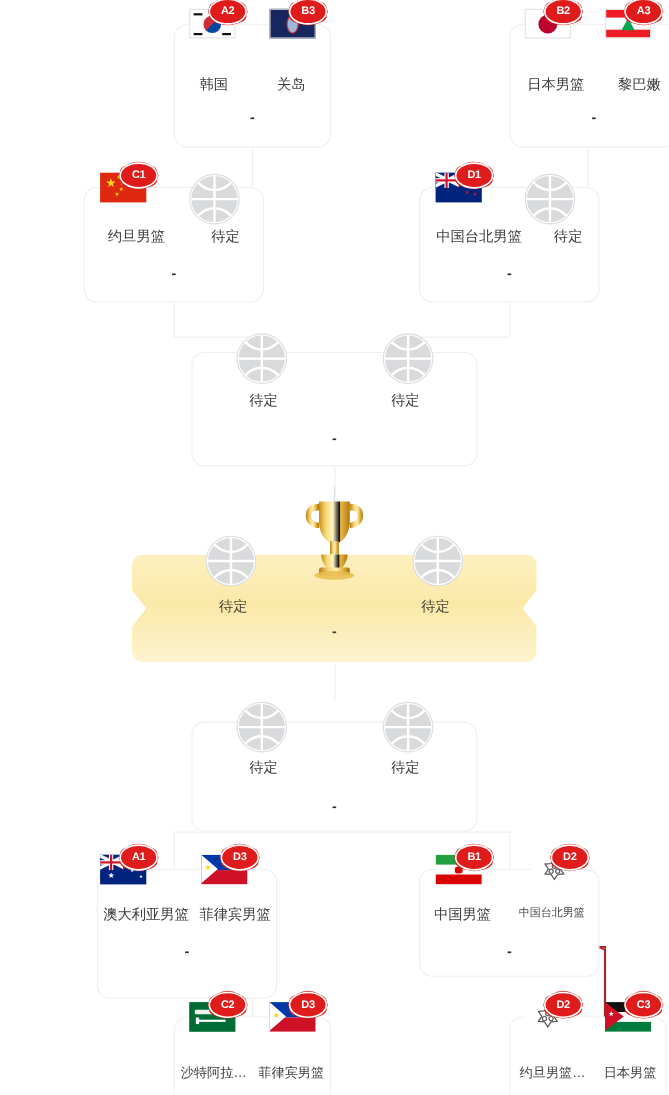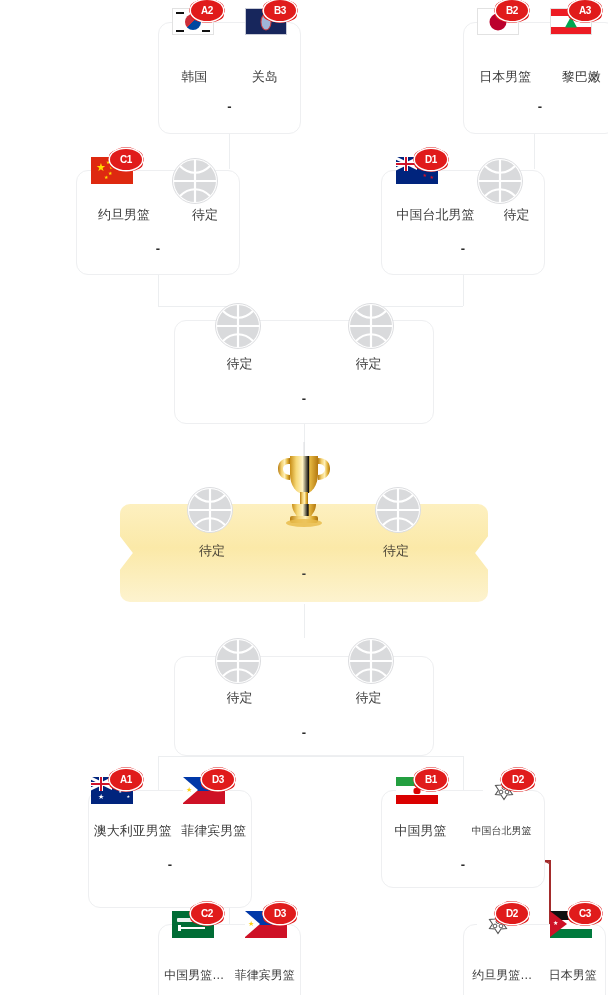--- a/index.html
+++ b/index.html
@@ -483,21 +483,21 @@
       </svg>
     </div>
     <div class="seed">
       <div class="burst"></div>
       <div class="txt">D2</div>
     </div>
   </div>
 
   <div class="match" style="left:158px; top:924px; width:143px; height:110px;">
     <div class="names" style="top:42px;">
-      <span class="team-name" style="font-size:12px; max-width:66px;">中国男篮…</span>
+      <span class="team-name" style="font-size:12px; max-width:66px;">沙特阿拉…</span>
       <span class="team-name" style="font-size:12px; max-width:72px;">菲律宾男篮</span>
     </div>
   </div>
 
   <div class="chip" style="left:172px; top:911px;">
     <div class="flag" style="background:#006c35;">
       <div style="position:absolute; left:5px; top:7px; width:30px; height:4px; background:#fff; border-radius:1px; opacity:.92;"></div>
       <div style="position:absolute; left:7px; top:16px; width:26px; height:2px; background:#fff;"></div>
       <div style="position:absolute; left:6px; top:14px; width:3px; height:6px; background:#fff;"></div>
     </div>

